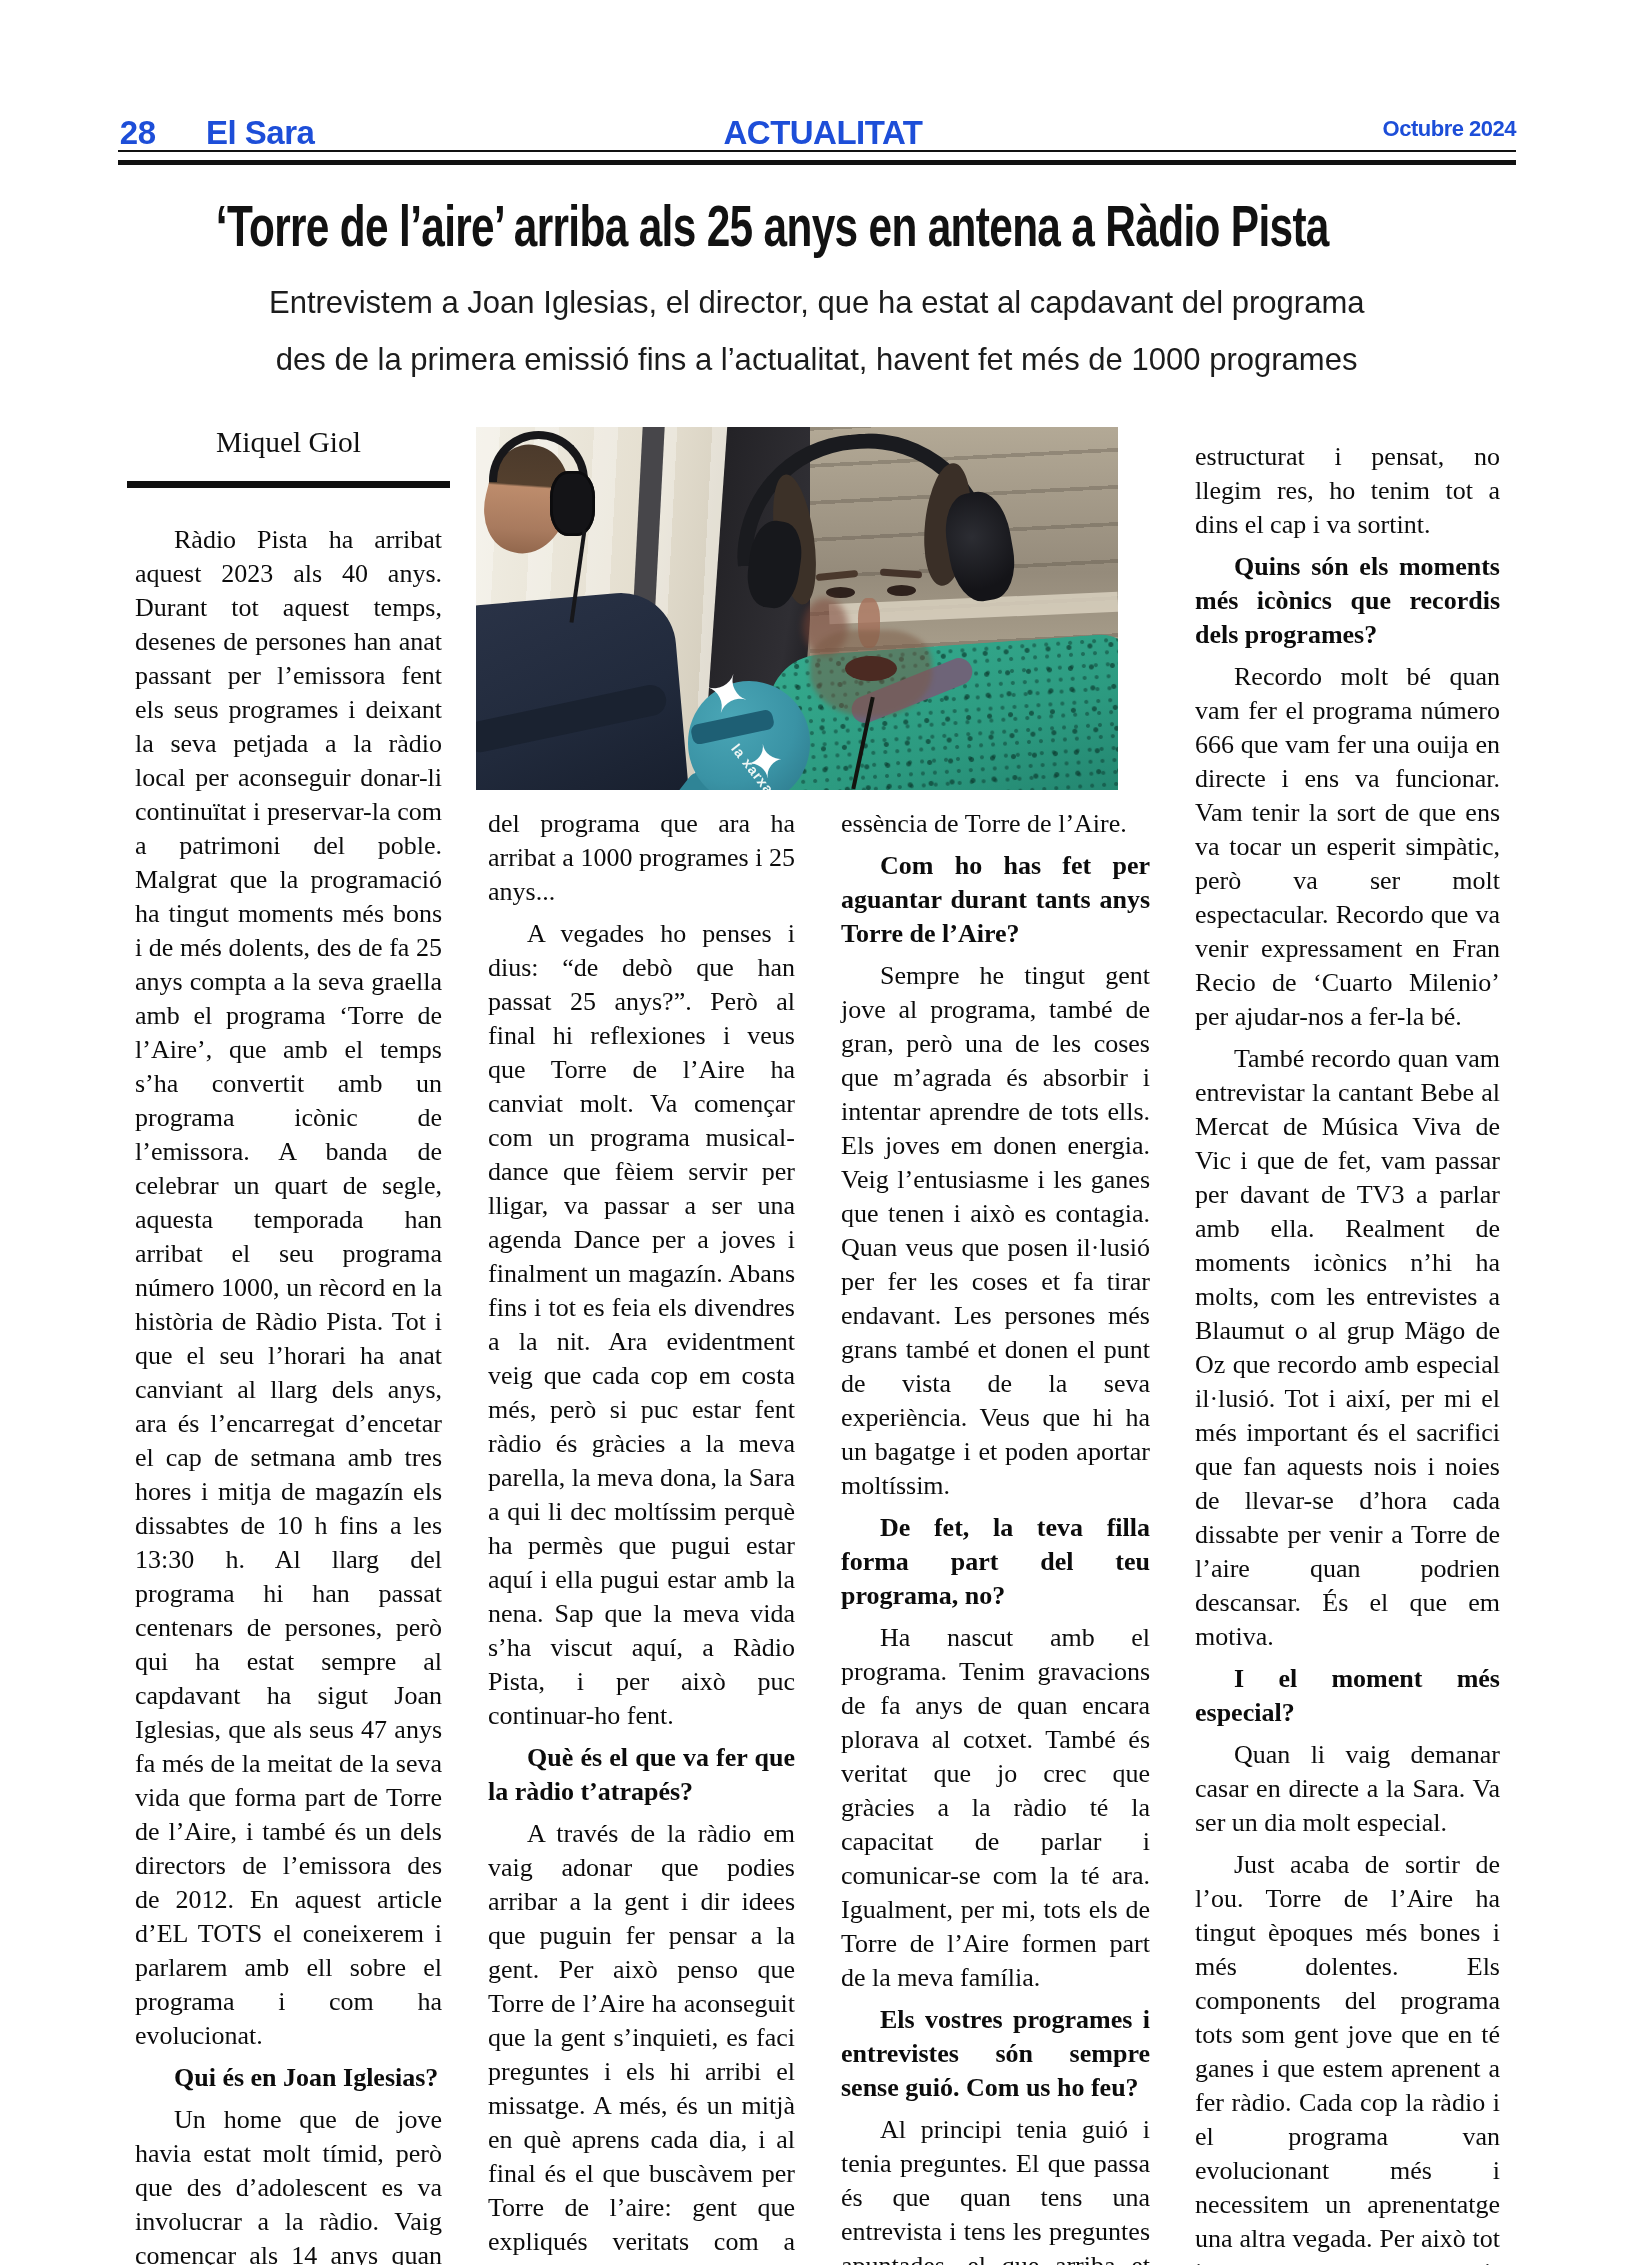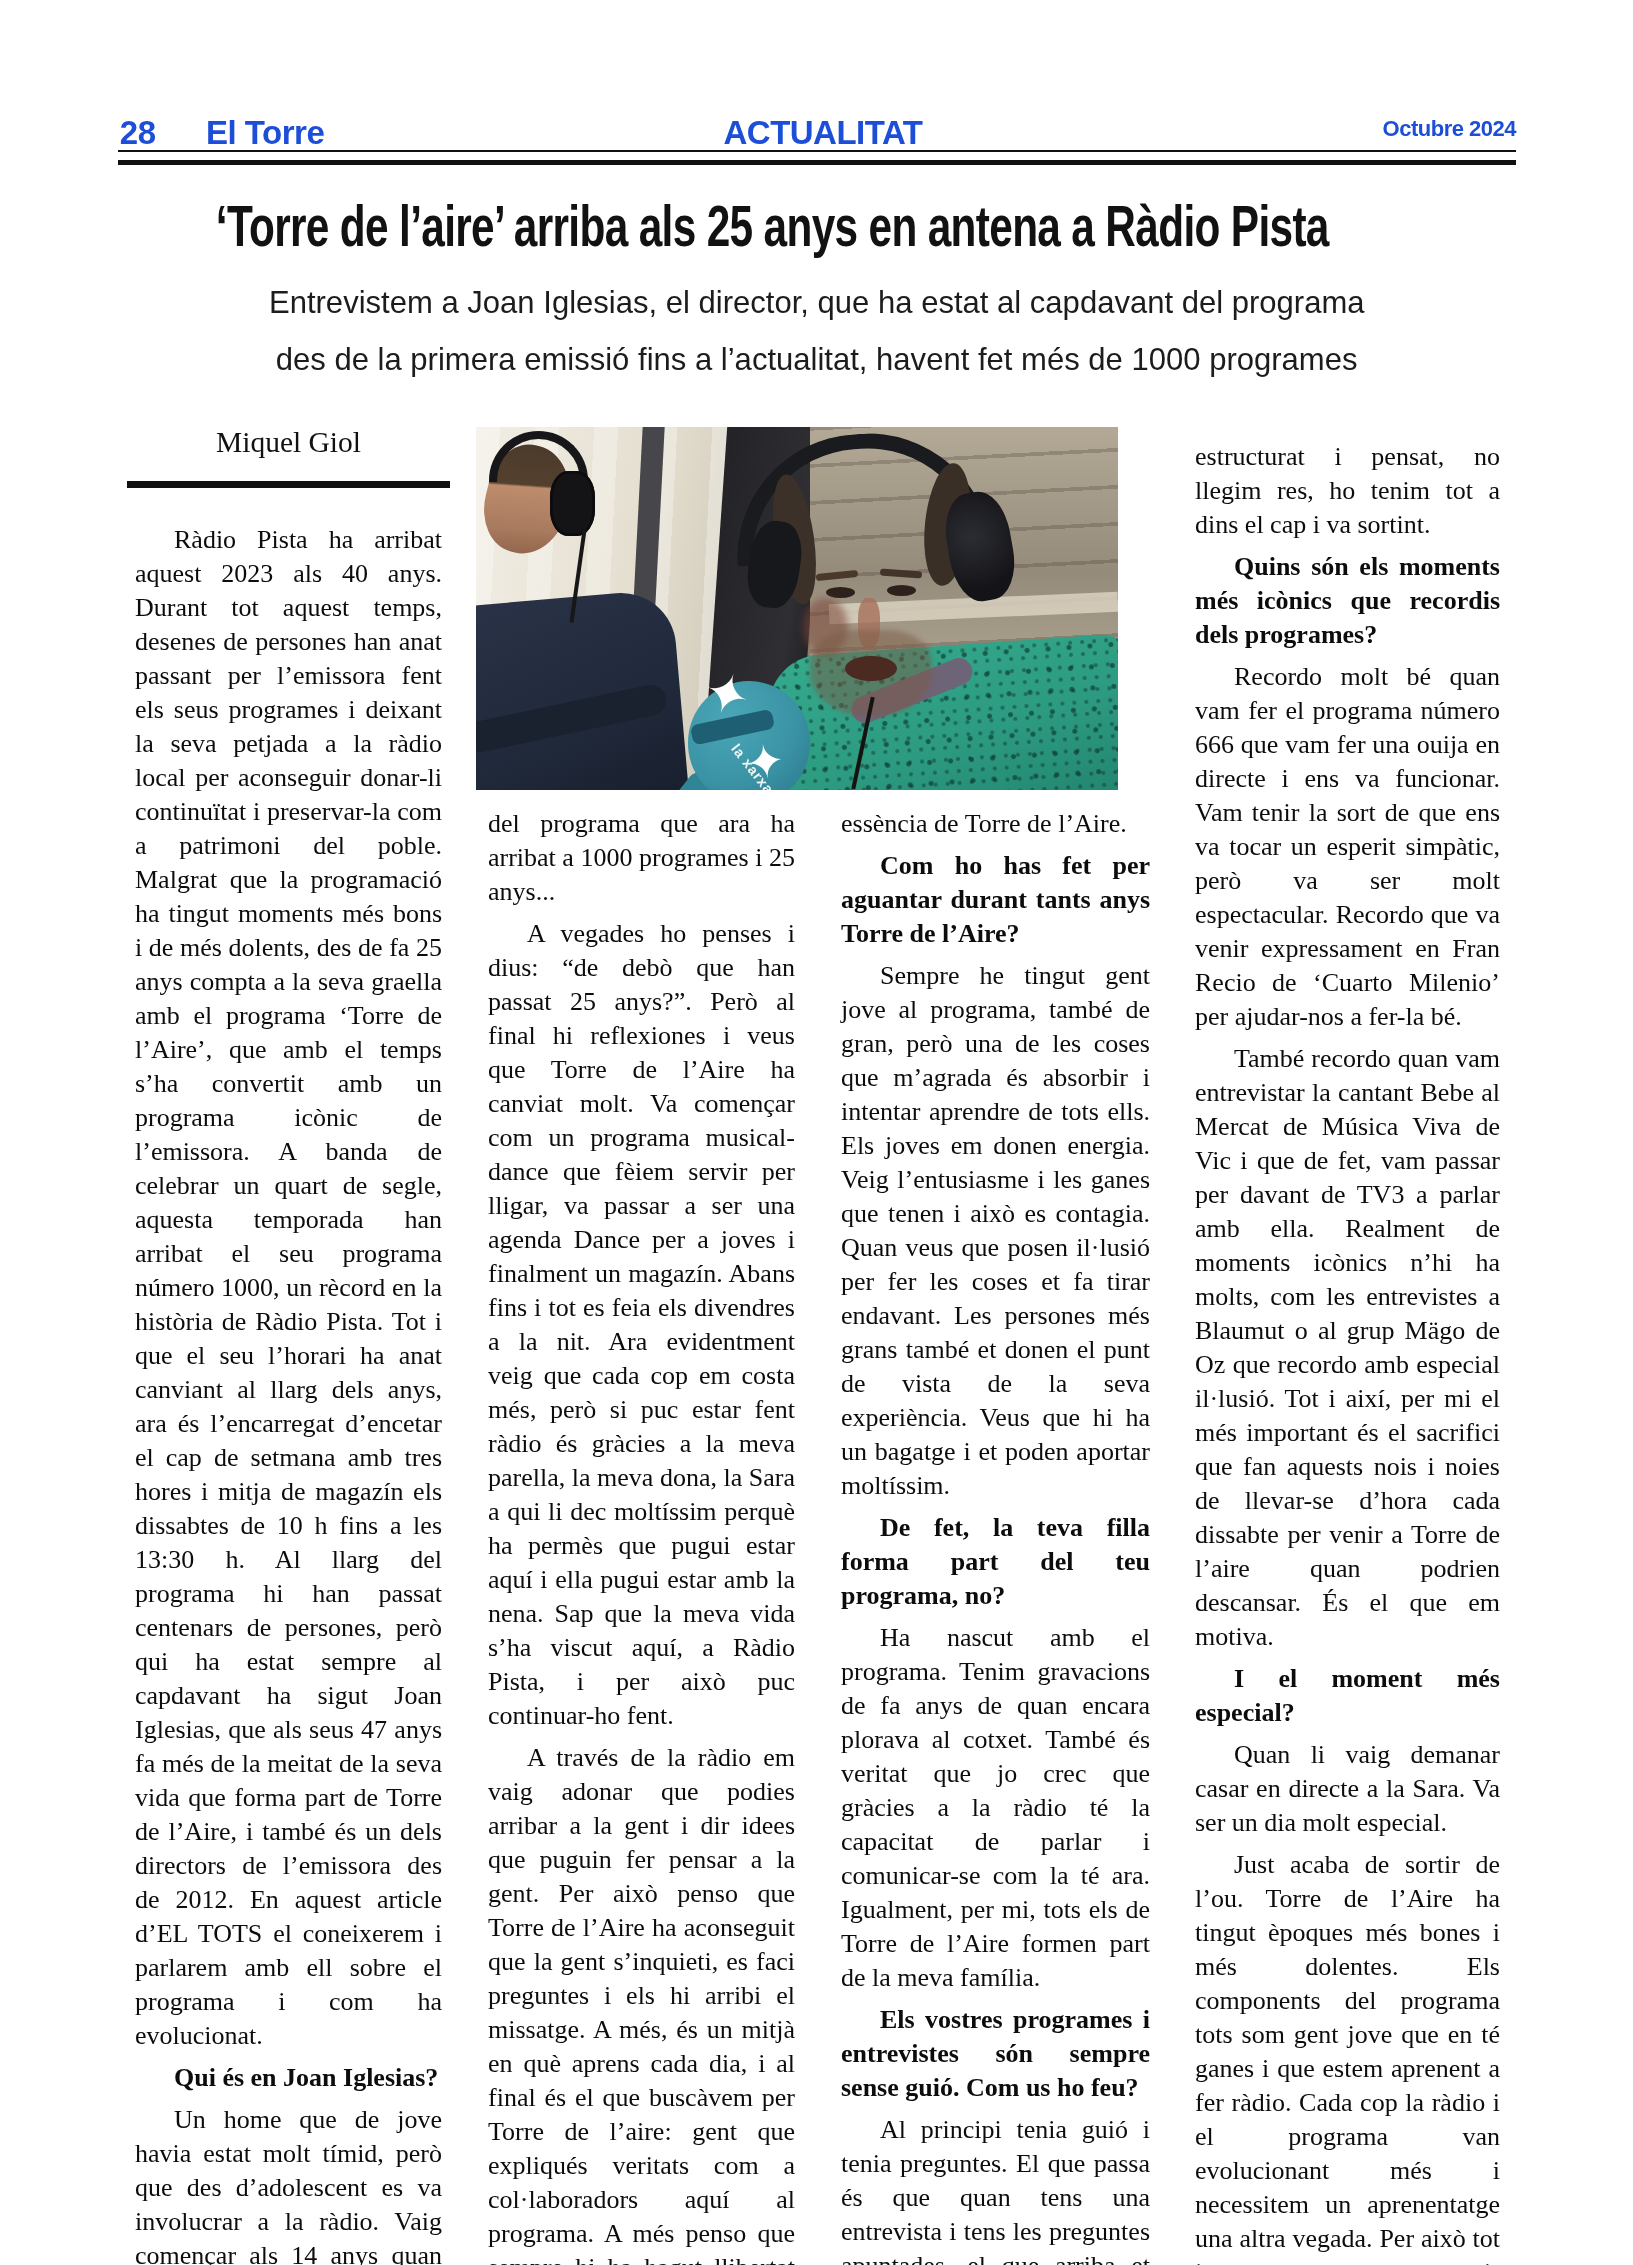--- a/index.html
+++ b/index.html
@@ -140,21 +140,21 @@
       background:linear-gradient(90deg,#1f3fae 0 18%,#cfd4da 18% 85%,#9aa1ab 100%);
       transform:rotate(-32deg);}
 </style>
 </head>
 <body>
 
 <div class="page">
 
   <div class="hdr">
     <span class="pgnum">28</span>
-    <span class="brand">El Torre</span>
+    <span class="brand">El Sara</span>
     <span class="section">ACTUALITAT</span>
     <span class="issue">Octubre 2024</span>
   </div>
   <div class="rule-thin"></div>
   <div class="rule-thick"></div>
 
   <h1 class="headline" style="margin:0;">
     <span class="hl-in">‘Torre de l’aire’ arriba als 25 anys en antena a Ràdio Pista</span>
   </h1>
   <div class="subtitle">
@@ -207,20 +207,21 @@
   </figure>
 
   <section class="col col-1">
       <p class="p">Ràdio Pista ha arribat aquest 2023 als 40 anys. Durant tot aquest temps, desenes de persones han anat passant per l’emissora fent els seus programes i deixant la seva petjada a la ràdio local per aconseguir donar-li continuïtat i preservar-la com a patrimoni del poble. Malgrat que la programació ha tingut moments més bons i de més dolents, des de fa 25 anys compta a la seva graella amb el programa ‘Torre de l’Aire’, que amb el temps s’ha convertit amb un programa icònic de l’emissora. A banda de celebrar un quart de segle, aquesta temporada han arribat el seu programa número 1000, un rècord en la història de Ràdio Pista. Tot i que el seu l’horari ha anat canviant al llarg dels anys, ara és l’encarregat d’encetar el cap de setmana amb tres hores i mitja de magazín els dissabtes de 10 h fins a les 13:30 h. Al llarg del programa hi han passat centenars de persones, però qui ha estat sempre al capdavant ha sigut Joan Iglesias, que als seus 47 anys fa més de la meitat de la seva vida que forma part de Torre de l’Aire, i també és un dels directors de l’emissora des de 2012. En aquest article d’EL TOTS el coneixerem i parlarem amb ell sobre el programa i com ha evolucionat.</p>
       <p class="h">Qui és en Joan Iglesias?</p>
       <p class="p">Un home que de jove havia estat molt tímid, però que des d’adolescent es va involucrar a la ràdio. Vaig començar als 14 anys quan vaig fundar amb uns companys la Ràdio el Turó a l’Escola Ildefons Cerdà i d’allà vaig fer el salt cap a Ràdio Centelles. Després d’un temps allà la ràdio va tancar i el 1999 vam venir amb uns amics a Ràdio Pista per fer la primera versió de Torre de l’Aire. A banda, sempre m’ha agradat molt la Geologia i tot i que vaig començar a estudiar-ne la carrera la vaig haver de deixar.</p>
     </section>
   <section class="col col-2">
       <p class="cont">del programa que ara ha arribat a 1000 programes i 25 anys...</p>
       <p class="p">A vegades ho penses i dius: “de debò que han passat 25 anys?”. Però al final hi reflexiones i veus que Torre de l’Aire ha canviat molt. Va començar com un programa musical-dance que fèiem servir per lligar, va passar a ser una agenda Dance per a joves i finalment un magazín. Abans fins i tot es feia els divendres a la nit. Ara evidentment veig que cada cop em costa més, però si puc estar fent ràdio és gràcies a la meva parella, la meva dona, la Sara a qui li dec moltíssim perquè ha permès que pugui estar aquí i ella pugui estar amb la nena. Sap que la meva vida s’ha viscut aquí, a Ràdio Pista, i per això puc continuar-ho fent.</p>
+      <p class="h">Què és el que va fer que la ràdio t’atrapés?</p>
       <p class="p">A través de la ràdio em vaig adonar que podies arribar a la gent i dir idees que puguin fer pensar a la gent. Per això penso que Torre de l’Aire ha aconseguit que la gent s’inquieti, es faci preguntes i els hi arribi el missatge. A més, és un mitjà en què aprens cada dia, i al final és el que buscàvem per Torre de l’aire: gent que expliqués veritats com a col·laboradors aquí al programa. A més penso que sempre hi ha hagut llibertat de pensament i el que volem és que la gent des de casa seva participi amb nosaltres i pensi. Internament la ràdio al final també és una família. Per Torre de l’Aire hi ha passat prop d’un centenar de convidats i col·laboradors, i encara que marxin, sempre els hi queda aquella</p>
     </section>
   <section class="col col-3">
       <p class="cont">essència de Torre de l’Aire.</p>
       <p class="h">Com ho has fet per aguantar durant tants anys Torre de l’Aire?</p>
       <p class="p">Sempre he tingut gent jove al programa, també de gran, però una de les coses que m’agrada és absorbir i intentar aprendre de tots ells. Els joves em donen energia. Veig l’entusiasme i les ganes que tenen i això es contagia. Quan veus que posen il·lusió per fer les coses et fa tirar endavant. Les persones més grans també et donen el punt de vista de la seva experiència. Veus que hi ha un bagatge i et poden aportar moltíssim.</p>
       <p class="h">De fet, la teva filla forma part del teu programa, no?</p>
       <p class="p">Ha nascut amb el programa. Tenim gravacions de fa anys de quan encara plorava al cotxet. També és veritat que jo crec que gràcies a la ràdio té la capacitat de parlar i comunicar-se com la té ara. Igualment, per mi, tots els de Torre de l’Aire formen part de la meva família.</p>
       <p class="h">Els vostres programes i entrevistes són sempre sense guió. Com us ho feu?</p>
       <p class="p">Al principi tenia guió i tenia preguntes. El que passa és que quan tens una entrevista i tens les preguntes apuntades, el que arriba et demana “què em preguntaràs?”, i jo no ho sé, ho vaig traient a mesura que passa l’estona. La persona que m’exigeix saber les preguntes abans ja no ve al programa. Referent al guió, també n’havíem tingut, però com que tenim gent jove que li costa més llegir en veu alta i es nota molt, doncs vam decidir fer-ho sense, i tot i que el programa el tenim molt ben</p>

